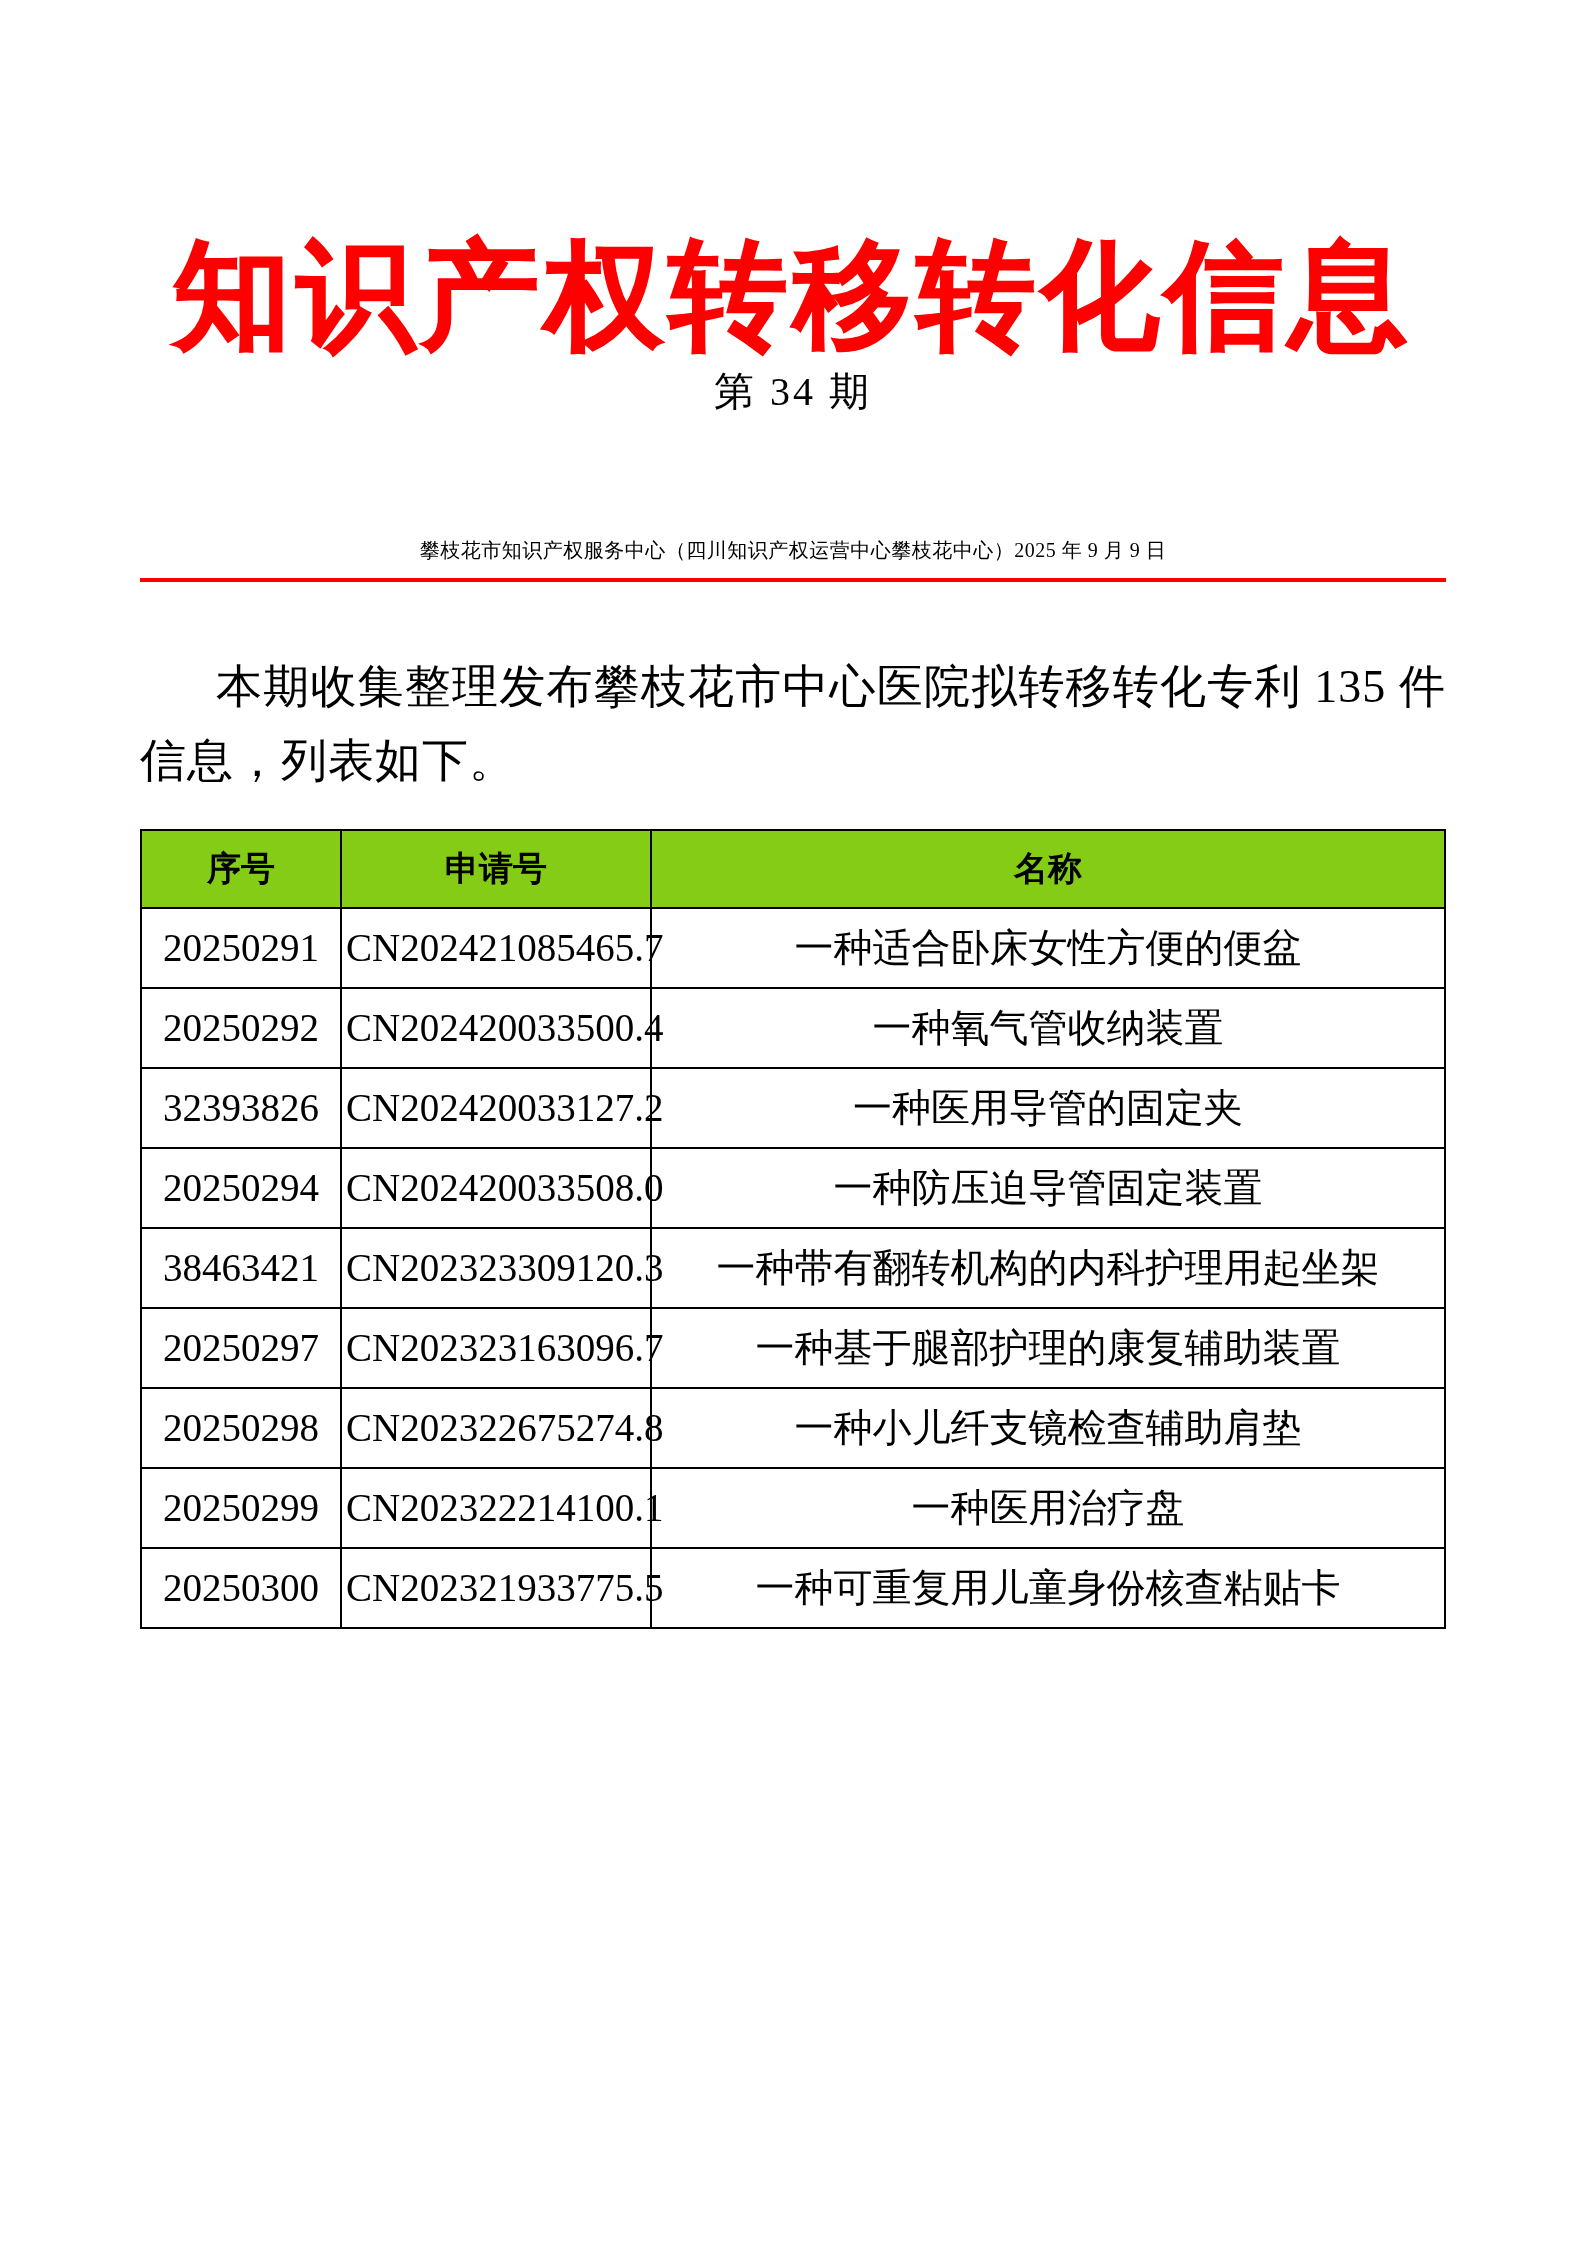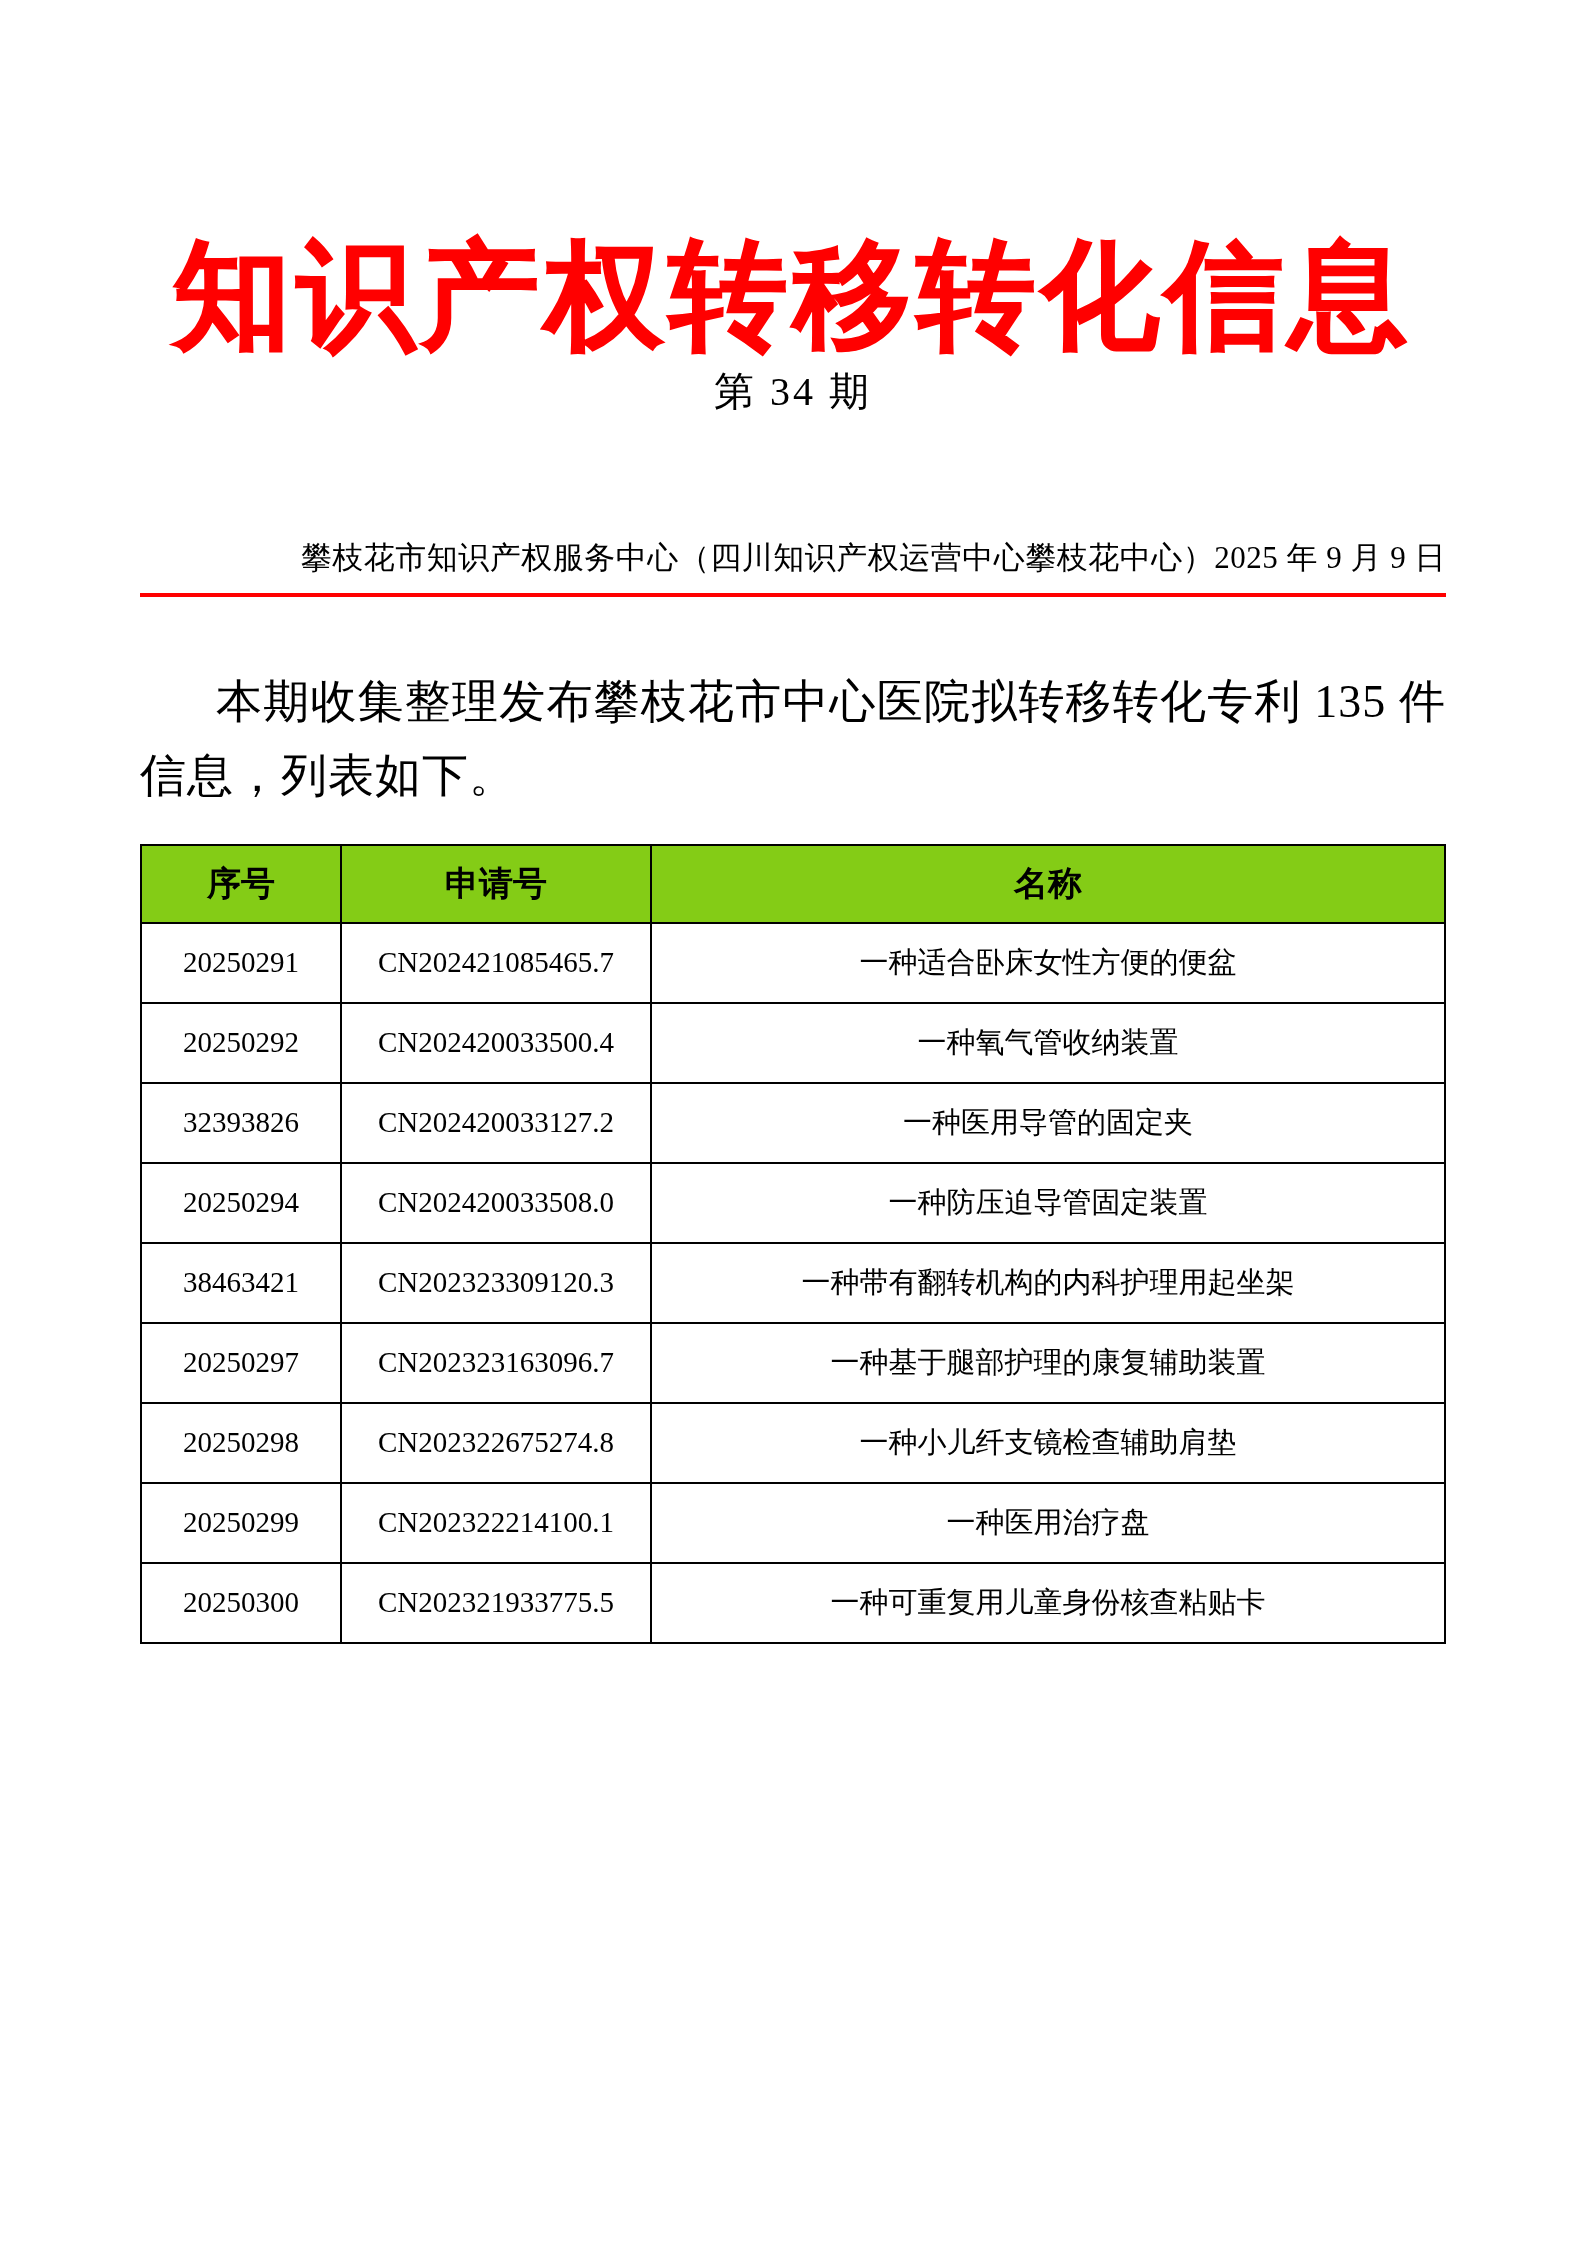--- a/index.html
+++ b/index.html
@@ -37,22 +37,22 @@
     text-align: center;
     font-size: 40px;
     letter-spacing: 3px;
   }
   .issuer-block {
     margin-top: 118px;
     border-bottom: 4px solid #ff0000;
     padding-bottom: 14px;
   }
   .issuer-line {
-    font-size: 31px;
-    text-align: right;
+    font-size: 20px;
+    text-align: center;
     letter-spacing: 0.5px;
     white-space: nowrap;
   }
   .intro {
     margin-top: 68px;
     font-size: 46px;
     line-height: 1.62;
     text-align: justify;
     text-indent: 76px;
     letter-spacing: 1px;
@@ -60,21 +60,21 @@
   table.patent-table {
     margin-top: 30px;
     border-collapse: collapse;
     width: 100%;
     table-layout: fixed;
   }
   table.patent-table th,
   table.patent-table td {
     border: 2px solid #000000;
     text-align: center;
-    font-size: 29px;
+    font-size: 39px;
     height: 78px;
     padding: 0 4px;
     font-family: "Liberation Serif", "DejaVu Serif", serif;
   }
   table.patent-table thead th {
     background: #84cc16;
     font-weight: bold;
     font-size: 34px;
     height: 76px;
   }

